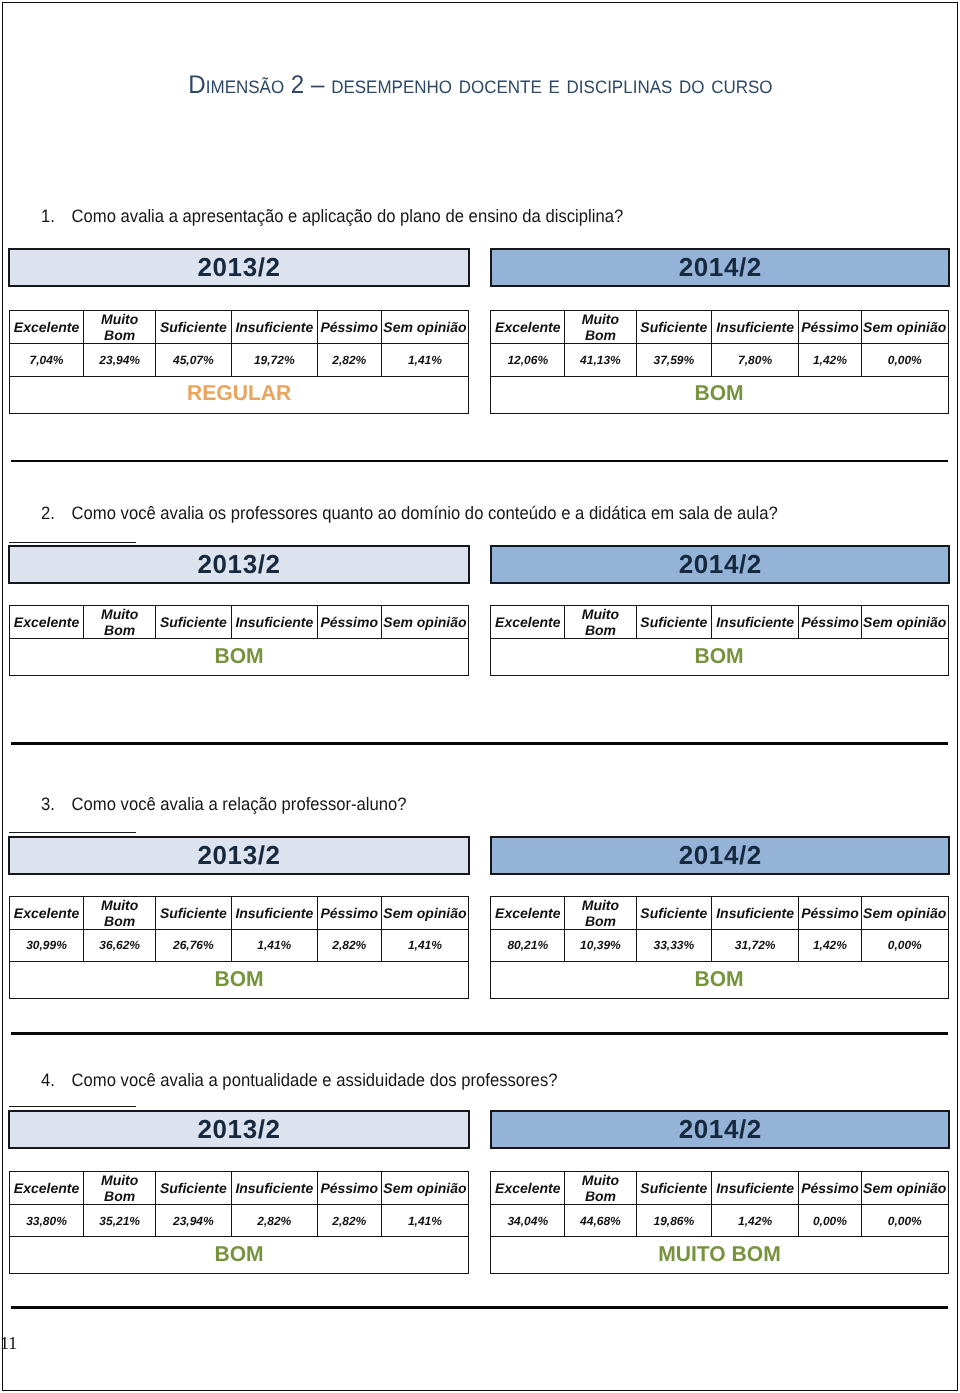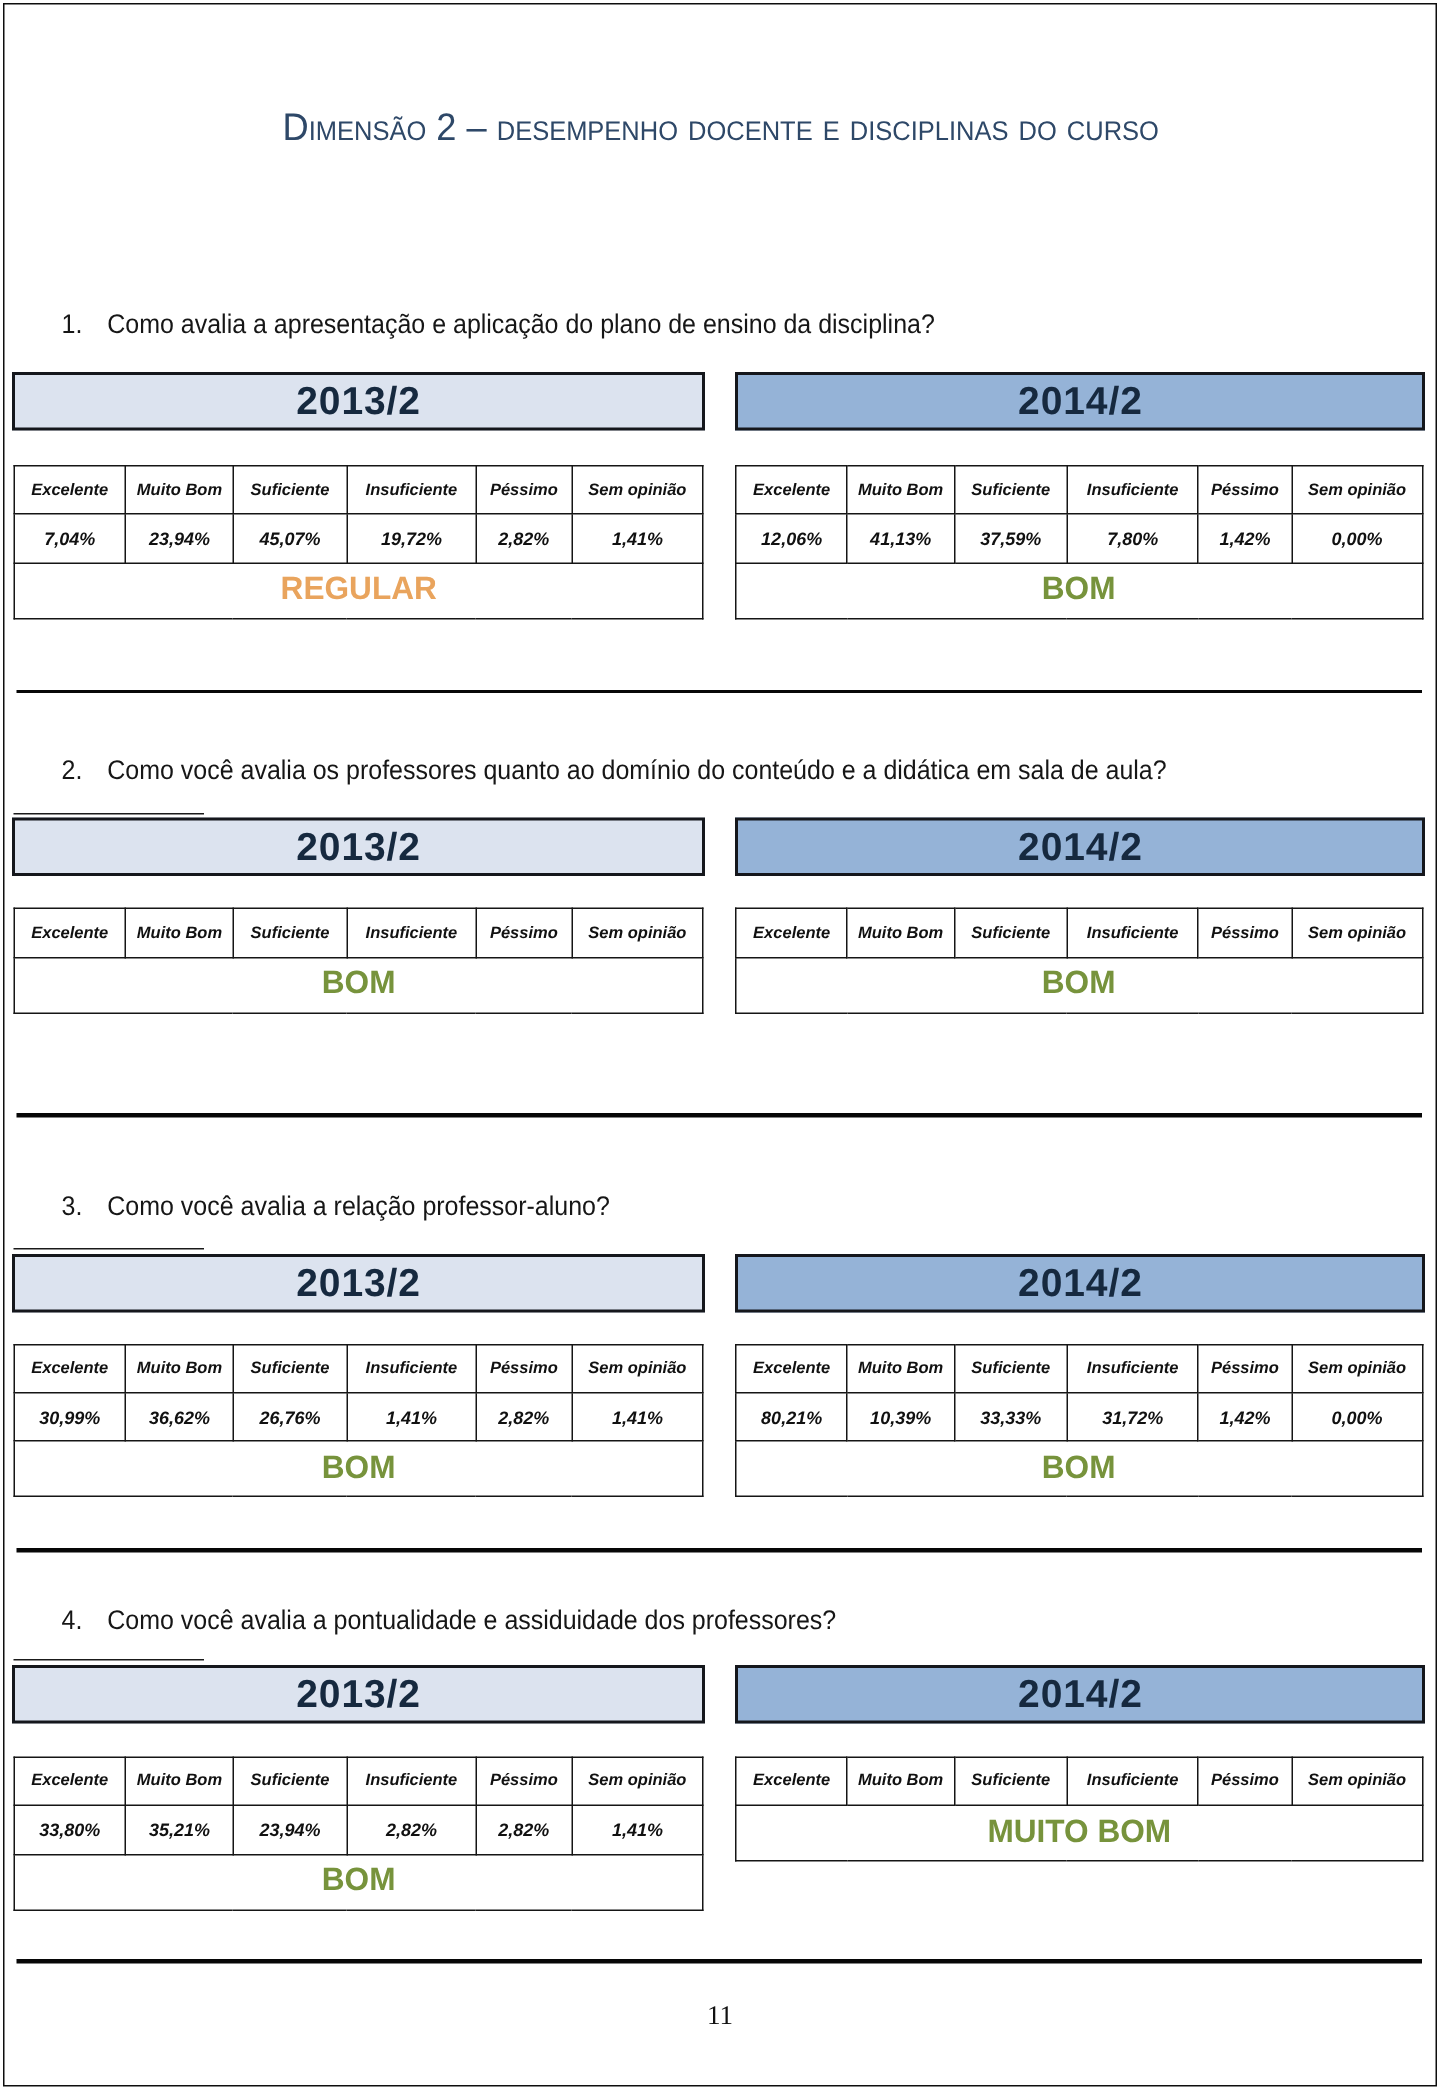--- a/index.html
+++ b/index.html
@@ -54,31 +54,31 @@
   .dtable { position:absolute; border-collapse:collapse; table-layout:fixed; }
   .dtable.left  { left:8.6px; width:460.6px; }
   .dtable.right { left:490.3px; width:458.5px; }
   .dtable td {
     border:1.6px solid #151515;
     text-align:center;
     font-style:italic; font-weight:700;
     padding:0;
     color:#111;
   }
-  .dtable tr.head td { font-size:11px; height:31.3px; }
+  .dtable tr.head td { font-size:14px; height:31.3px; }
   .dtable tr.vals td { font-size:12px; height:31.5px; }
   .dtable tr.res  td { height:36px; font-style:normal; font-weight:700; font-size:21.5px; letter-spacing:0px; }
   .dtable tr.res td span { display:inline-block; transform:scaleX(0.98) translateY(-0.7px); }
 
   
   .sep { position:absolute; left:11px; width:937px; height:2.7px; background:#070707; }
 
   
   .footer-rule { position:absolute; left:11px; width:937px; height:3.1px; background:#070707; }
-  .footer-num  { position:absolute; left:0; top:1334px; width:960px; text-align:center;
+  .footer-num  { position:absolute; left:0; top:1334px; width:960px; text-align:left;
                  font-family:"Liberation Serif", serif; font-size:18px; line-height:18px; color:#111; }
 </style>
 </head>
 <body>
 
 <div class="page">
   <div class="page-border"></div>
 
   <div class="section-title"><span>Dimensão 2 – desempenho docente e disciplinas do curso</span></div>
 
@@ -333,20 +333,28 @@
           </colgroup>
           <tbody>
             <tr class="head">
               <td>Excelente</td>
               <td>Muito Bom</td>
               <td>Suficiente</td>
               <td>Insuficiente</td>
               <td>Péssimo</td>
               <td>Sem opinião</td>
             </tr>
+            <tr class="vals">
+              <td>34,04%</td>
+              <td>44,68%</td>
+              <td>19,86%</td>
+              <td>1,42%</td>
+              <td>0,00%</td>
+              <td>0,00%</td>
+            </tr>
             <tr class="res">
               <td colspan="6" style="color: rgb(119, 147, 60);"><span>MUITO BOM</span></td>
             </tr>
           </tbody>
         </table>
       </div>
       <div class="sep" style="top: 459.7px;"></div>
       <div class="sep" style="top: 742px;"></div>
       <div class="sep" style="top: 1032px;"></div>
     </div>

